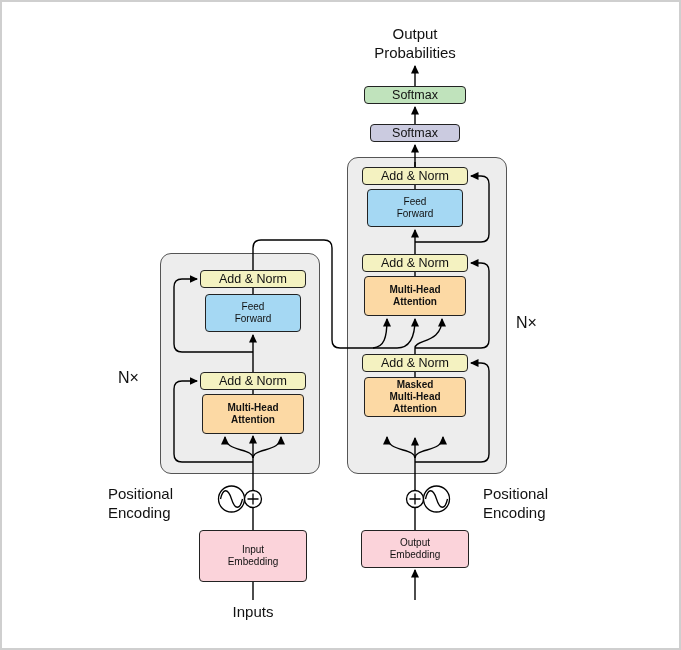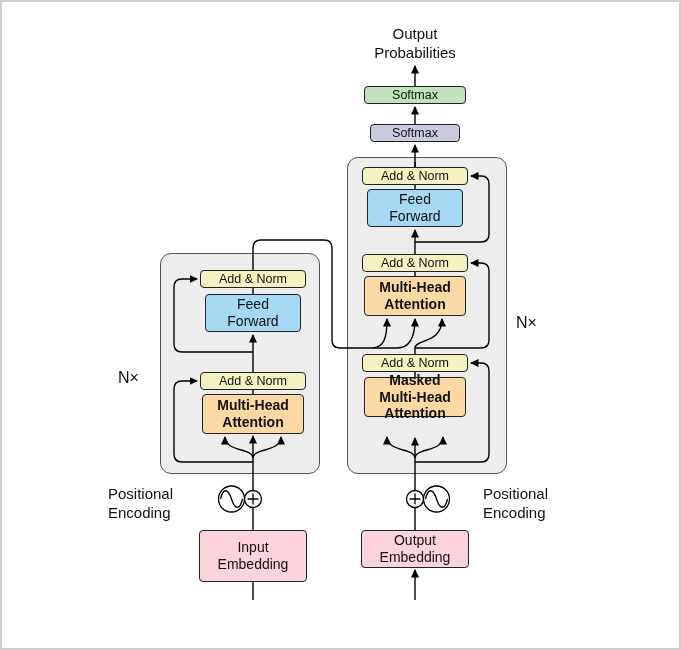--- a/index.html
+++ b/index.html
@@ -24,21 +24,21 @@
   .fl { fill:none; stroke:#000; stroke-width:1.4px; }
   .sym { fill:#fff; stroke:#000; stroke-width:1.3px; }
   .symline { fill:none; stroke:#000; stroke-width:1.3px; }
   .box {
     position:absolute; z-index:3;
     box-sizing:border-box;
     border:1px solid #222;
     border-radius:4px;
     display:flex; align-items:center; justify-content:center;
     text-align:center;
-    font-size:14px; line-height:1.2;
+    font-size:10px; line-height:1.2;
     white-space:pre-line;
   }
   .box.thin { font-size:12.5px; }
   .c-an   { background:var(--add-norm,#f4f2c1); }
   .c-ff   { background:var(--feed-forward,#a5d8f3); }
   .c-attn { background:var(--attention,#fcd9a4);font-weight:bold; }
   .c-lin  { background:var(--linear-box,#cbcbe0); }
   .c-sm   { background:var(--softmax-box,#c0e3bc); }
   .c-emb  { background:var(--embedding,#fbd3da); }
   .label {
@@ -151,14 +151,15 @@
 Embedding</div>
 
   <div class="label center" style="left:333px;top:23px;width:160px">Output
 Probabilities</div>
   <div class="label nx" style="left:116px;top:366px">N×</div>
   <div class="label nx" style="left:514px;top:311px">N×</div>
   <div class="label" style="left:106px;top:483px">Positional
 Encoding</div>
   <div class="label" style="left:481px;top:483px">Positional
 Encoding</div>
+  <div class="label center" style="left:190px;top:601px;width:122px">Inputs</div>
 
 </div>
 
 </body></html>

